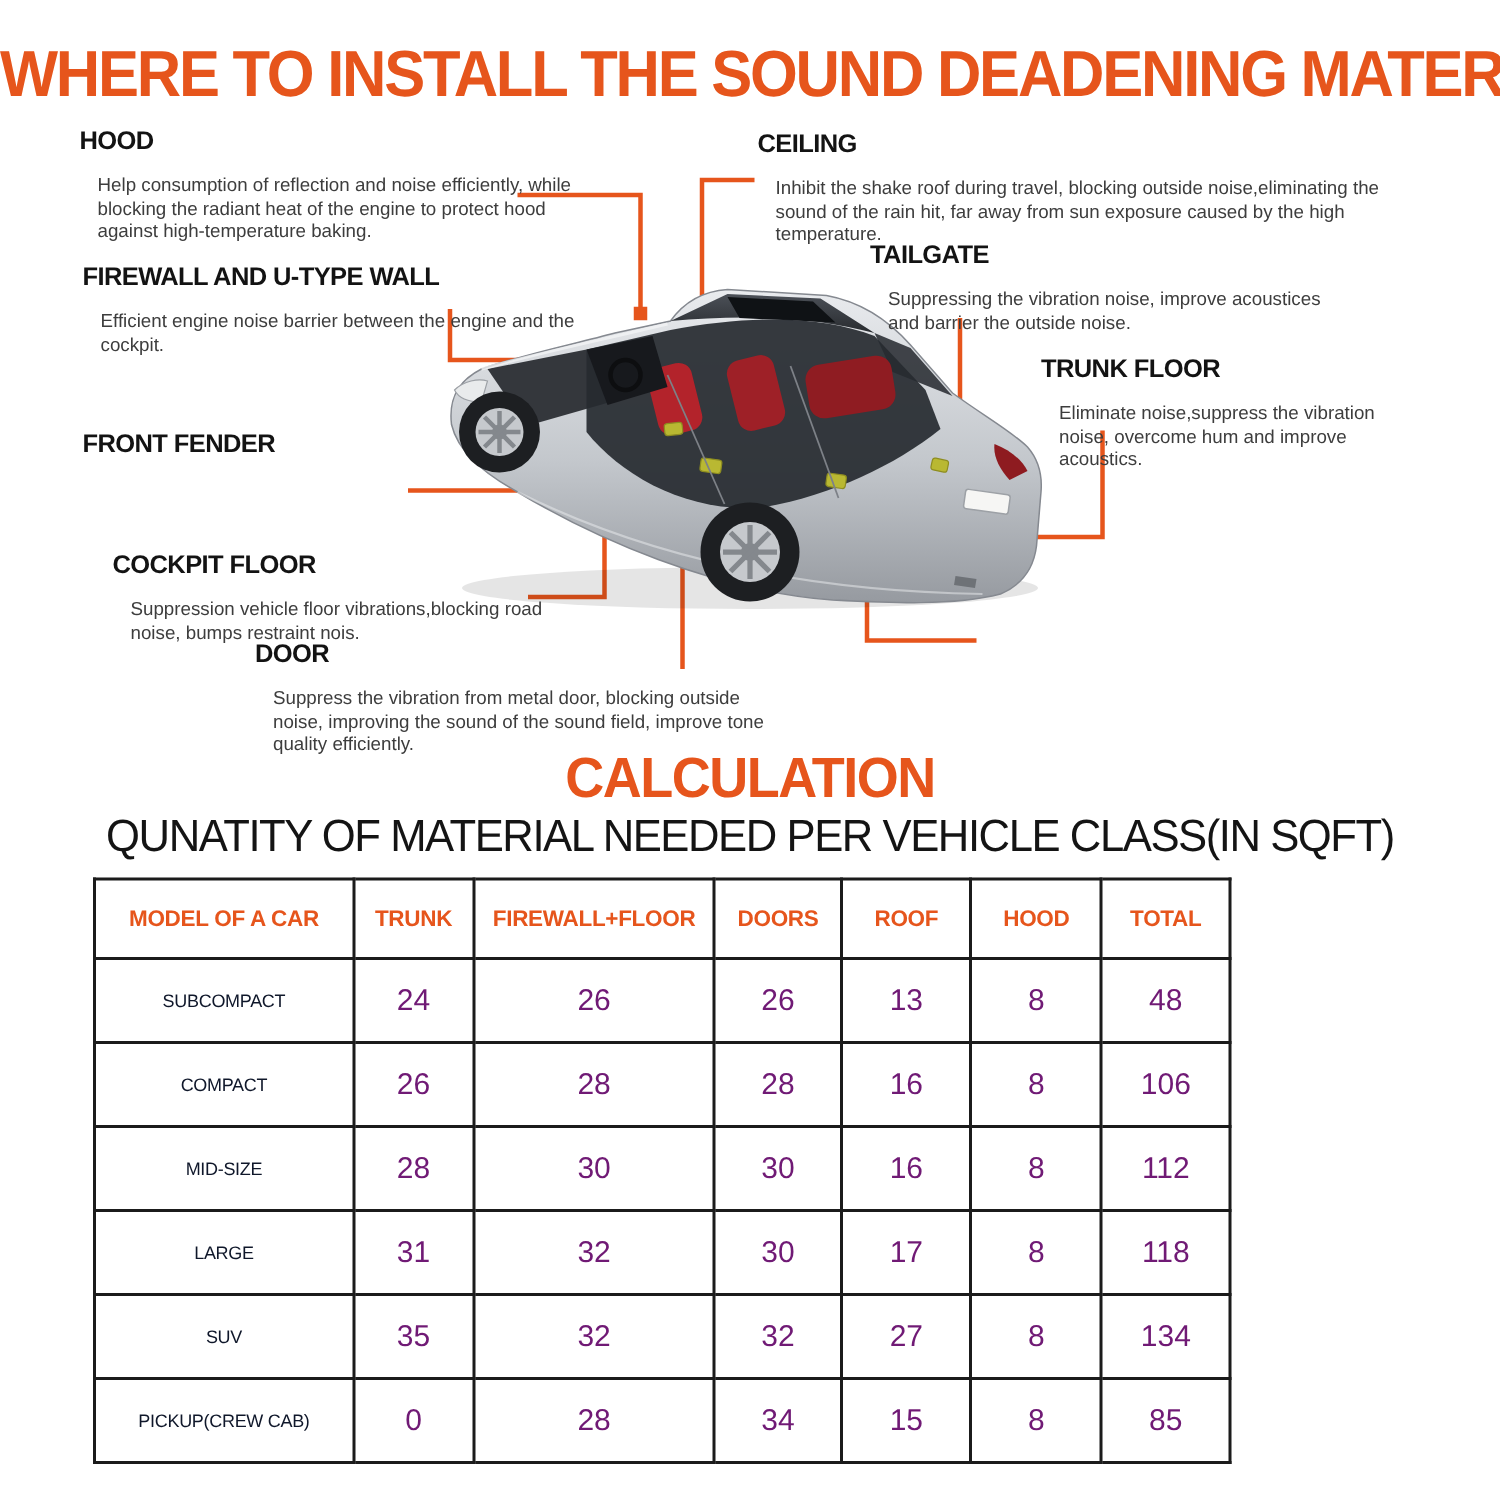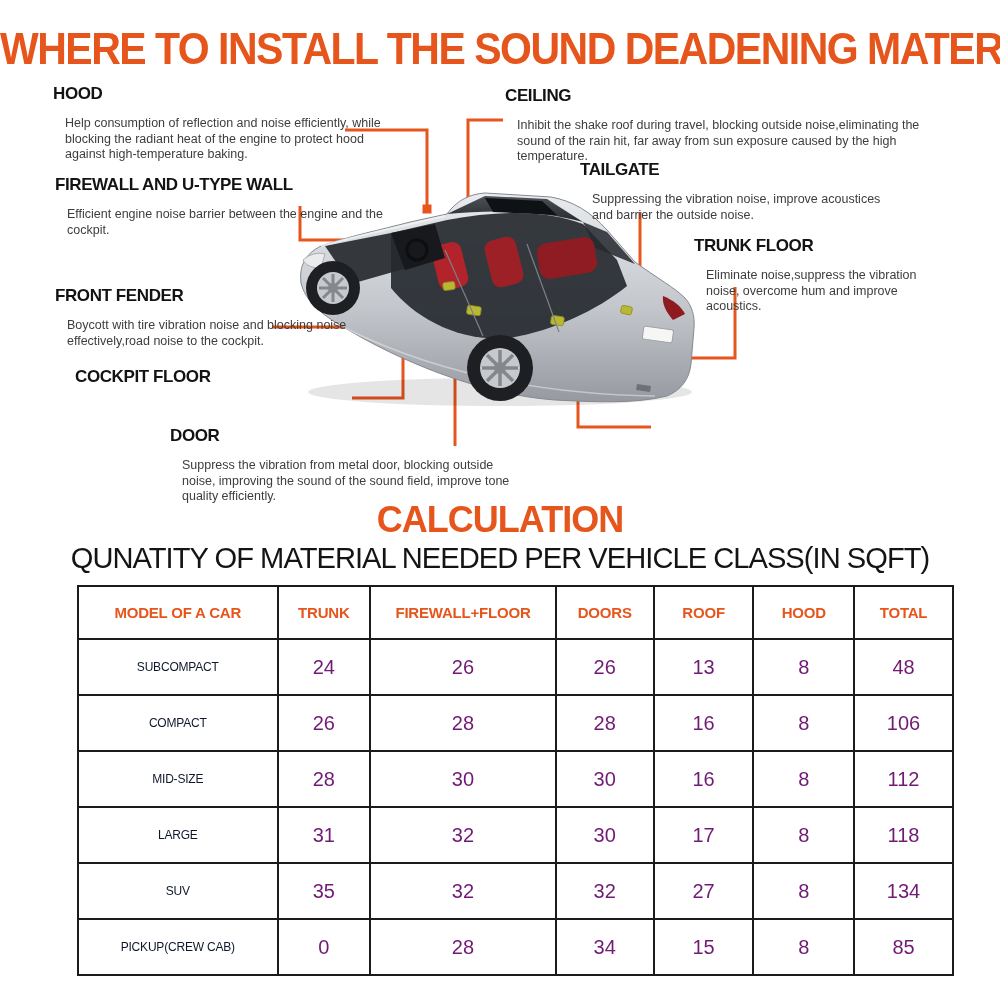--- a/index.html
+++ b/index.html
@@ -32,22 +32,22 @@
     color: #E6551C; letter-spacing: -1px; transform: scaleY(1.05);
   }
   .calc-subtitle {
     position: absolute; left: 0; top: 541px; width: 100%;
     text-align: center; font-size: 30px; font-weight: normal;
     color: #141414; letter-spacing: -1px; transform: scaleX(0.97);
     white-space: nowrap;
   }
 
   table.calc-table {
-    position: absolute; left: 62px; top: 585px; width: 877px; height: 390px;
-    border-collapse: collapse; table-layout: fixed; margin-left: 15px;
+    position: absolute; left: 62px; top: 585px; width: 759px; height: 390px;
+    border-collapse: collapse; table-layout: fixed;
   }
   table.calc-table th, table.calc-table td {
     border: 2px solid #1b1b1b; text-align: center; vertical-align: middle;
     background: #ffffff;
   }
   table.calc-table thead th {
     color: #E6551C; font-size: 15px; font-weight: bold; letter-spacing: -0.2px;
     height: 53px;
   }
   table.calc-table tbody th.model-cell {
@@ -173,25 +173,25 @@
     <p>Suppressing the vibration noise, improve acoustices and barrier the outside noise.</p>
   </div>
 
   <div class="callout" style="left:694px; top:236px; width:255px">
     <h3>TRUNK FLOOR</h3>
     <p>Eliminate noise,suppress the vibration noise, overcome hum and improve acoustics.</p>
   </div>
 
   <div class="callout" style="left:55px; top:286px; width:320px">
     <h3>FRONT FENDER</h3>
-    <p>Boycott with tire vibration noise and blocking noise effectively,road noise to the cockpit.</p>
   </div>
 
   <div class="callout" style="left:75px; top:367px; width:300px">
     <h3>COCKPIT FLOOR</h3>
+    <p>Suppression vehicle floor vibrations,blocking road noise, bumps restraint nois.</p>
   </div>
 
   <div class="callout" style="left:170px; top:426px; width:370px">
     <h3>DOOR</h3>
     <p>Suppress the vibration from metal door, blocking outside noise, improving the sound of the sound field, improve tone quality efficiently.</p>
   </div>
 
 
   <div class="calc-title">CALCULATION</div>
   <div class="calc-subtitle">QUNATITY OF MATERIAL NEEDED PER VEHICLE CLASS(IN SQFT)</div>

